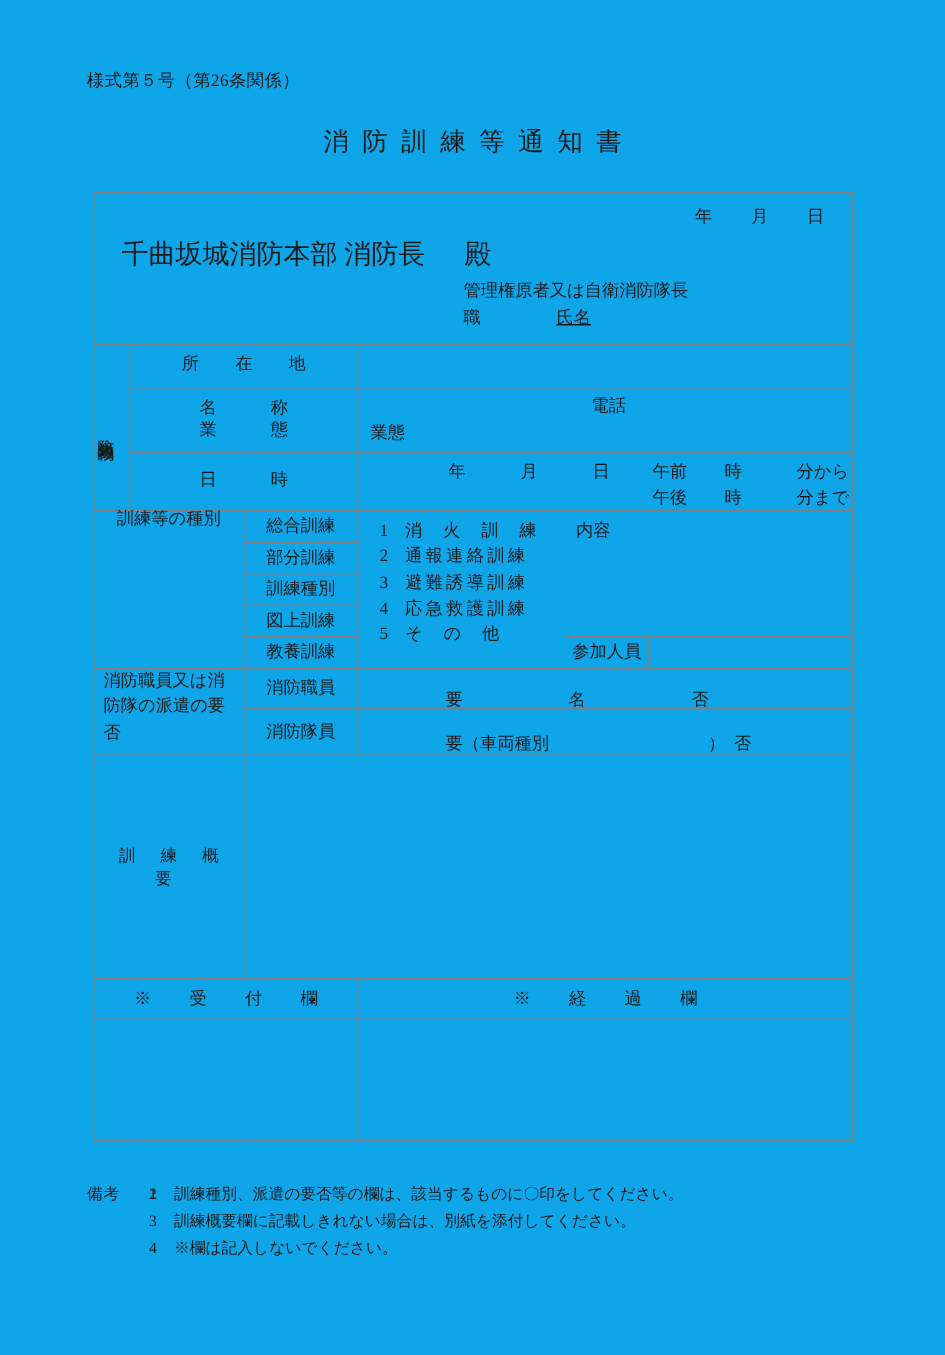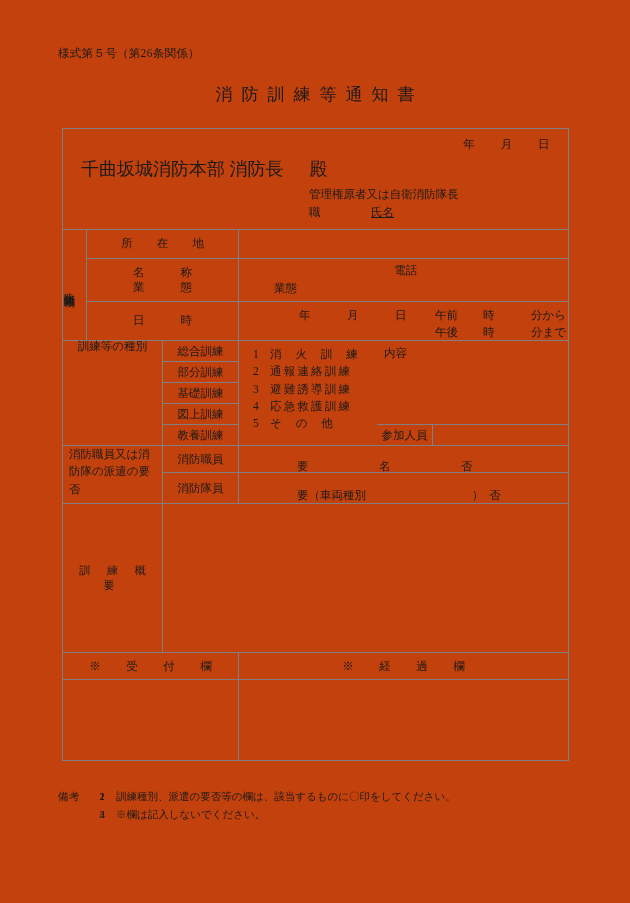--- a/index.html
+++ b/index.html
@@ -13,21 +13,21 @@
     height: 903px;
     position: relative;
     font-family: "Liberation Serif", "DejaVu Serif", serif;
     color: #1a1a1a;
     -webkit-font-smoothing: antialiased;
   }
 
   .page {
     position: absolute;
     inset: 0;
-    background: #c2410c;
+    background: #0ea5e9;
   }
 
   
   .form-no {
     position: absolute;
     left: 58px;
     top: 46px;
     font-size: 11.5px;
     letter-spacing: 0.3px;
     white-space: nowrap;
@@ -146,21 +146,21 @@
   
   .tel {
     position: absolute;
     left: 50%;
     top: 4px;
     transform: translateX(-40%);
     font-size: 11.5px;
   }
   .gyotai {
     position: absolute;
-    left: 35px;
+    left: 8px;
     bottom: 5px;
     font-size: 11.5px;
     margin-top: 28px;
   }
 
   .datetime {
     position: absolute;
     left: 60px;
     top: 5px;
     font-size: 11.5px;
@@ -376,21 +376,21 @@
         <span class="naiyou">内容</span>
       </td>
     </tr>
     <tr>
       <td style="height:20px">
         <div class="subrow-lbl" style="line-height:20px">部分訓練</div>
       </td>
     </tr>
     <tr>
       <td style="height:20px">
-        <div class="subrow-lbl" style="line-height:20px">基礎訓練</div>
+        <div class="subrow-lbl" style="line-height:20px">訓練種別</div>
       </td>
     </tr>
     <tr>
       <td style="height:20px">
         <div class="subrow-lbl" style="line-height:20px">図上訓練</div>
       </td>
     </tr>
     <tr>
       <td style="height:20px">
         <div class="subrow-lbl" style="line-height:20px">教養訓練</div>
@@ -455,20 +455,21 @@
     <ol>
       <li>
         <span class="n">1</span>
       </li>
       <li>
         <span class="n">2</span>
         <span>訓練種別、派遣の要否等の欄は、該当するものに〇印をしてください。</span>
       </li>
       <li>
         <span class="n">3</span>
+        <span>訓練概要欄に記載しきれない場合は、別紙を添付してください。</span>
       </li>
       <li>
         <span class="n">4</span>
         <span>※欄は記入しないでください。</span>
       </li>
     </ol>
   </div>
 
 </div>
 

